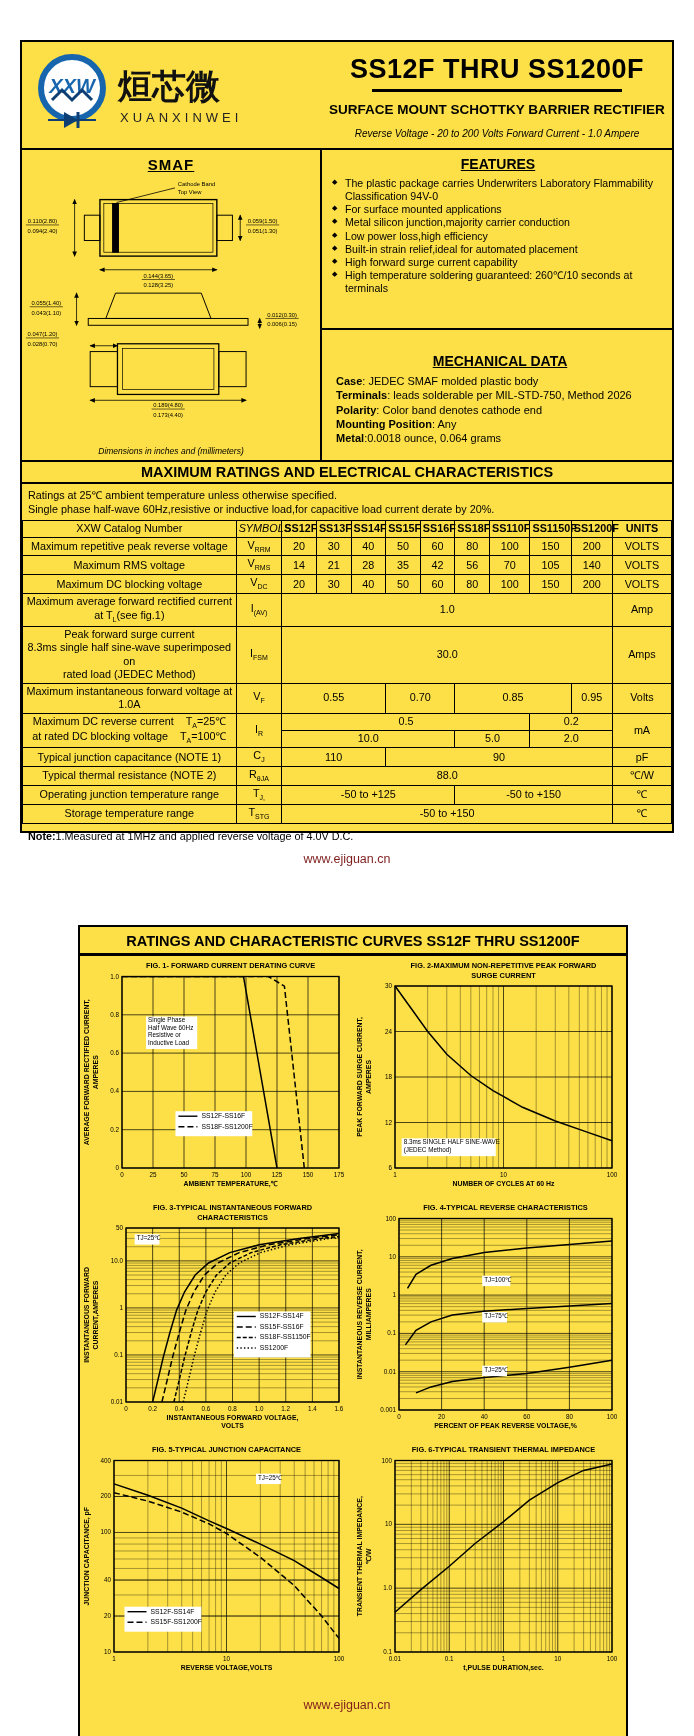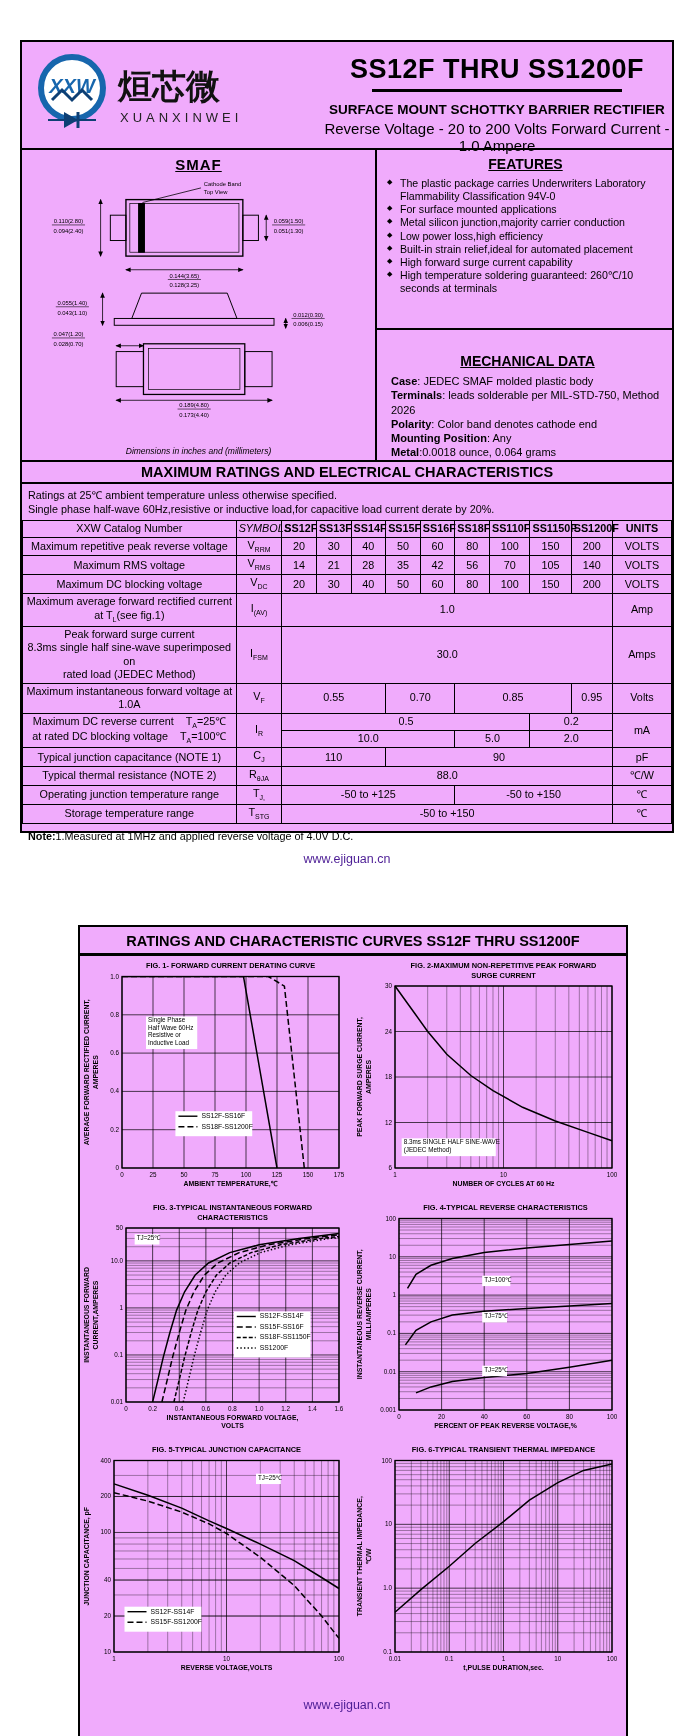--- a/index.html
+++ b/index.html
@@ -1,29 +1,29 @@
 <!DOCTYPE html>
 <html><head>
 <meta charset="utf-8">
 <style>
   * { margin:0; padding:0; box-sizing:border-box; }
   body { width:694px; height:1736px; position:relative; background:#fff; color:#000;
          font-family:"Liberation Sans", sans-serif; }
-  .box { position:absolute; border:2px solid #000; background:#f0abfc; }
+  .box { position:absolute; border:2px solid #000; background:#fde047; }
   
   #page1-box { left:20px; top:40px; width:654px; height:793px; }
   .hdr { display:flex; height:108px; border-bottom:2px solid #000; }
   .logo-wrap { width:300px; padding:8px 0 0 8px; }
   .title-wrap { flex:1; text-align:center; padding-top:12px; }
   .main-title { font-size:27px; font-weight:bold; letter-spacing:0.5px; }
   .title-rule { width:250px; border-top:3px solid #000; margin:4px auto 10px auto; }
   .sub-title { font-size:13.5px; font-weight:bold; }
-  .tagline { font-size:15px; margin-top:3px; }
+  .tagline { font-size:10px; font-style:italic; margin-top:11px; }
   .mid { display:flex; height:312px; }
-  .pkg-panel { width:355px; border-right:2px solid #000; text-align:center; padding-top:6px; position:relative; }
+  .pkg-panel { width:300px; border-right:2px solid #000; text-align:center; padding-top:6px; position:relative; }
   .pkg-title { font-size:15px; font-weight:bold; text-decoration:underline; letter-spacing:1px; }
   .pkg-caption { position:absolute; bottom:6px; width:100%; font-size:8.5px; font-style:italic; text-align:center; }
   .right-panel { flex:1; display:flex; flex-direction:column; }
   .features { height:180px; border-bottom:2px solid #000; padding:6px 8px 0 10px; }
   .blk-title { text-align:center; font-size:14px; font-weight:bold; text-decoration:underline; margin-bottom:5px; }
   .features ul { list-style:none; font-size:10.6px; line-height:1.24; }
   .features li { position:relative; padding-left:13px; }
   .features li::before { content:"◆"; position:absolute; left:0; top:1px; font-size:7px; }
   .mech { flex:1; padding:23px 8px 0 14px; }
   .mech .line { font-size:11px; line-height:1.3; }
@@ -37,21 +37,21 @@
   td.k-p, td.k-ph { text-align:left; padding-left:5px; }
   td.k-ph { font-size:11px; }
   td.k-h { font-weight:bold; font-size:9.6px; padding:1px 0; }
   td.k-sh { font-style:italic; font-size:9.3px; }
   td.k-s { font-size:10.5px; }
   td.k-u { font-size:10.5px; }
   table.rt sub { font-size:7px; }
   .notes { padding:5px 6px; font-size:10.8px; line-height:1.35; }
   .notes .n2 { padding-left:30px; }
   .site-link { position:absolute; left:0; width:100%; text-align:center; font-size:12.5px; }
-  .site-link a { color:#4c1d95; text-decoration:none; }
+  .site-link a { color:#7f1d1d; text-decoration:none; }
   #footer1 { top:852px; }
   #footer2 { top:1698px; }
   
   #page2-box { left:78px; top:925px; width:550px; height:944px; }
   .p2-banner { text-align:center; font-weight:bold; font-size:14.5px; padding:6px 0 4px 0;
                border-bottom:3px solid #000; }
   #charts-grid { display:grid; grid-template-columns:273px 273px; grid-auto-rows:242px; padding-top:2px; }
   .chart-cell { overflow:hidden; }
   svg text { font-family:"Liberation Sans", sans-serif; }
 </style>

